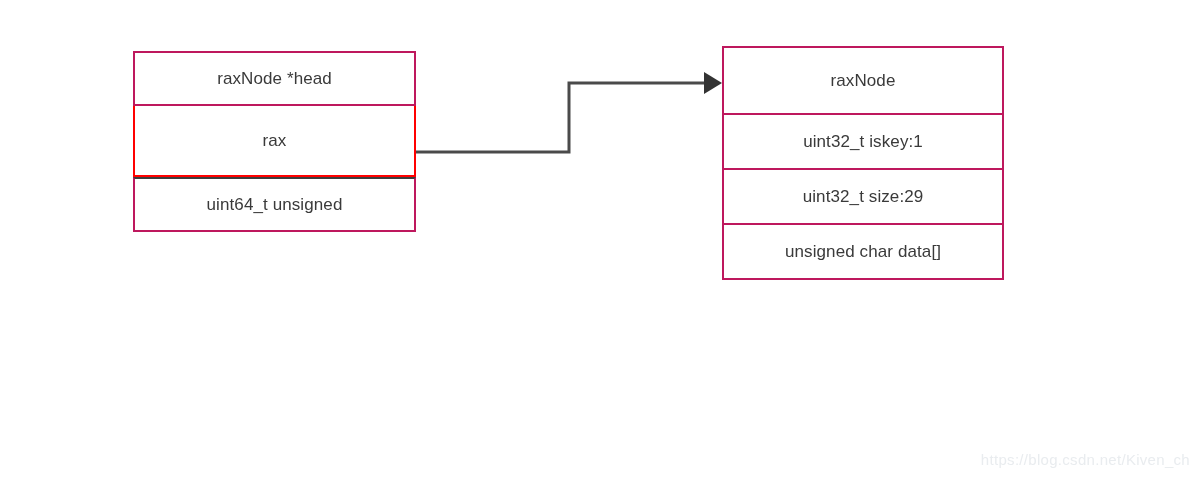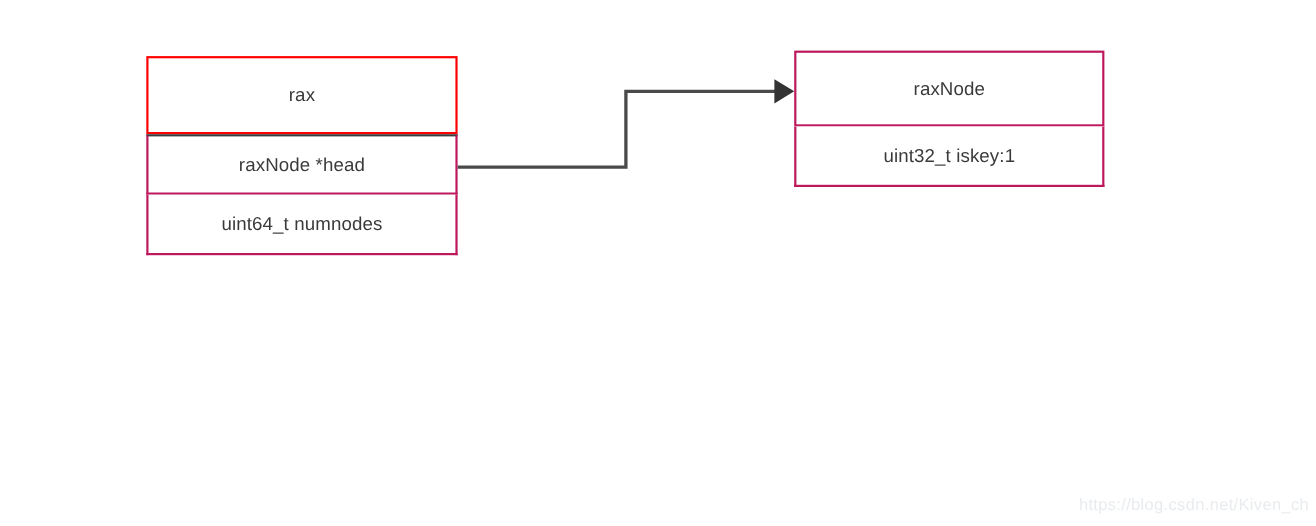--- a/index.html
+++ b/index.html
@@ -88,28 +88,30 @@
     white-space: nowrap;
     user-select: none;
   }
 </style>
 </head>
 <body>
 
 <div id="canvas">
 
   <div class="struct-box" id="rax-box">
+    <div class="struct-row r-body">raxNode *head</div>
     <div class="struct-row r-head header-red">rax</div>
-    <div class="struct-row r-body">raxNode *head</div>
-    <div class="struct-row r-body">uint64_t numnodes</div>
+    <div class="struct-row r-body">uint64_t unsigned</div>
   </div>
 
   <div class="struct-box" id="raxnode-box">
     <div class="struct-row r-head">raxNode</div>
     <div class="struct-row r-body">uint32_t iskey:1</div>
+    <div class="struct-row r-body">uint32_t size:29</div>
+    <div class="struct-row r-body">unsigned char data[]</div>
   </div>
 
   <svg id="connector" viewBox="0 0 1196 478" width="1196" height="478">
     <polyline points="416,152 569,152 569,83 706,83" fill="none" stroke="#4a4a4a" stroke-width="3" stroke-linejoin="miter" stroke-linecap="butt"></polyline>
     <polygon points="704,72 722,83 704,94" fill="#333333"></polygon>
   </svg>
 
   <div id="watermark">https://blog.csdn.net/Kiven_ch</div>
 
 </div>

